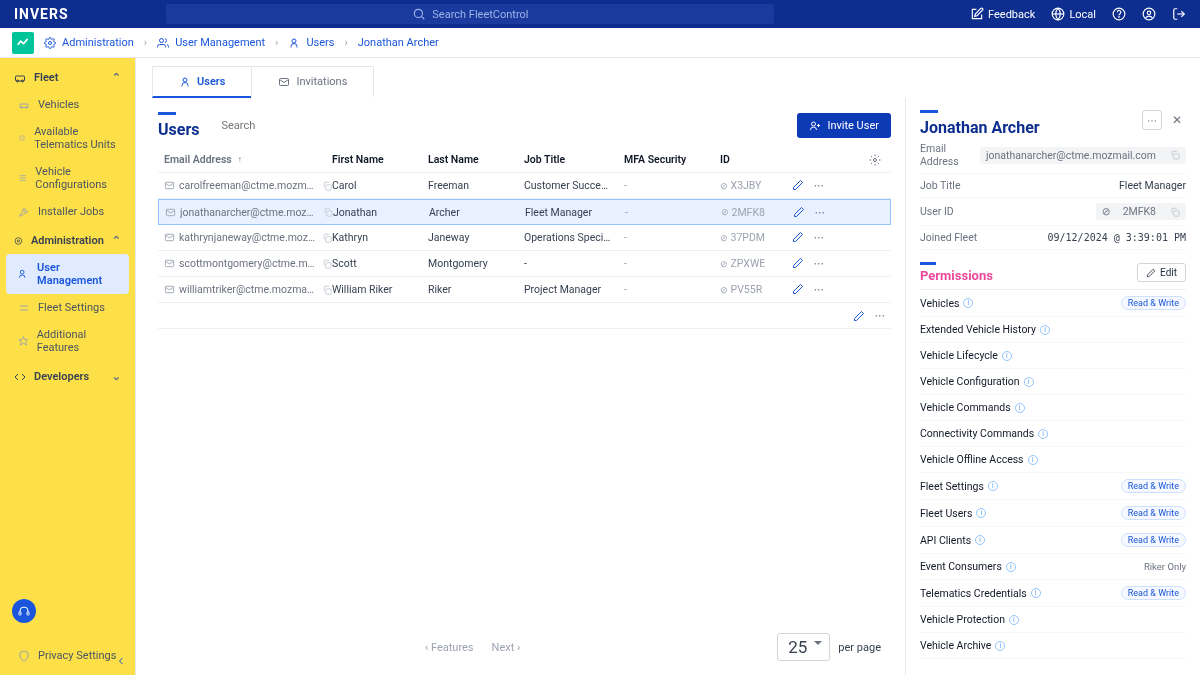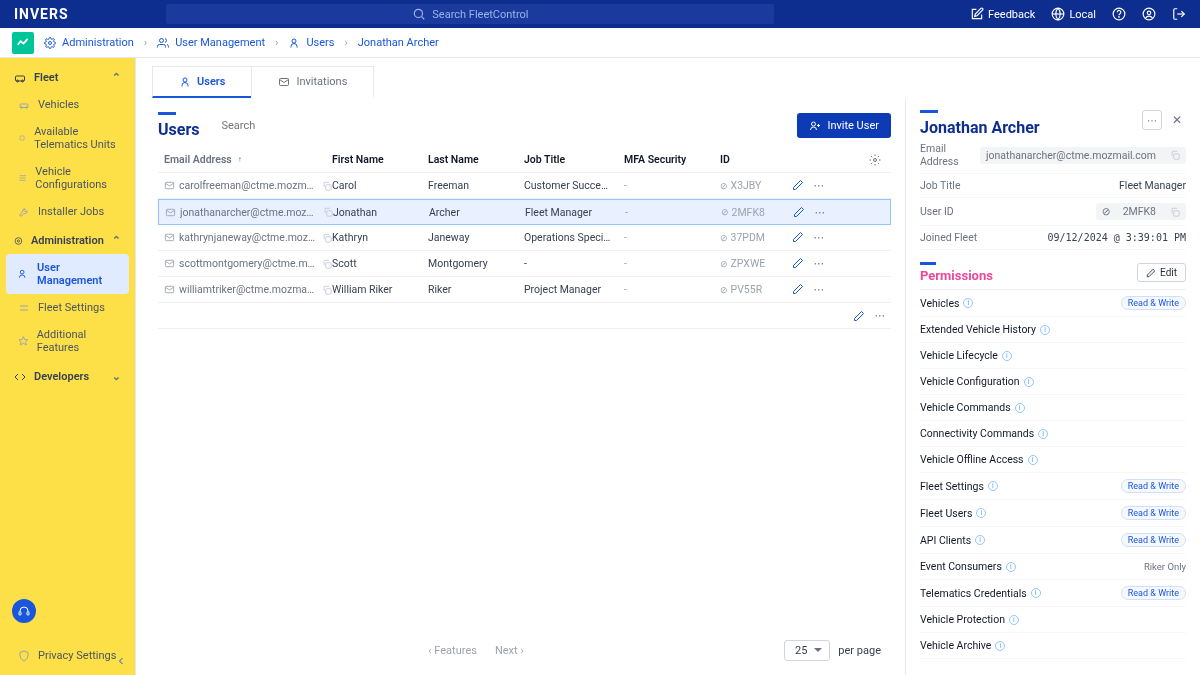--- a/index.html
+++ b/index.html
@@ -64,21 +64,21 @@
 .cell-mfa { flex: 0 0 96px; color: #9ca3af; }
 .cell-id { flex: 0 0 64px; color: #9ca3af; display: flex; align-items: center; gap: 3px; }
 .cell-act { flex: 0 0 46px; display: flex; gap: 10px; color: #1a56db; justify-content: flex-end; padding-right: 6px; }
 .cell-act .penc { cursor: pointer; }
 .cell-act .dots { color: #6b7280; cursor: pointer; }
 .gear-head { margin-left: auto; color: #6b7280; cursor: pointer; padding-right: 10px; }
 
 .pager { margin-top: auto; display: flex; align-items: center; padding: 10px 10px 14px 10px; font-size: 11px; color: #9ca3af; }
 .pager-center { margin: 0 auto; display: flex; gap: 18px; align-items: center; }
 .pager-right { display: flex; align-items: center; gap: 8px; }
-.page-size { border: 1px solid #d1d5db; border-radius: 3px; padding: 3px 22px 3px 10px; font-size: 11px; color: #374151; position: relative; cursor: pointer; }
+.page-size { border: 1px solid #d1d5db; border-radius: 3px; padding: 3px 22px 3px 10px; font-size: 17px; color: #374151; position: relative; cursor: pointer; }
 .page-size::after { content: ""; position: absolute; right: 7px; top: 7px; border-left: 4px solid transparent; border-right: 4px solid transparent; border-top: 4px solid #6b7280; }
 
 
 .detail { width: 294px; flex-shrink: 0; padding: 12px 14px 0 14px; overflow-y: auto; }
 .detail-head { display: flex; align-items: flex-start; }
 .detail-title { font-size: 16px; font-weight: 700; color: #0d2e8f; position: relative; padding-top: 8px; }
 .detail-title::before { content: ""; position: absolute; top: 0; left: 0; width: 18px; height: 3px; background: #1a56db; }
 .detail-actions { margin-left: auto; display: flex; gap: 6px; align-items: center; }
 .icon-btn { width: 20px; height: 20px; border: 1px solid #d1d5db; border-radius: 3px; display: flex; align-items: center; justify-content: center; cursor: pointer; color: #6b7280; font-size: 10px; }
 .close-btn { cursor: pointer; color: #6b7280; padding: 2px 4px; }

